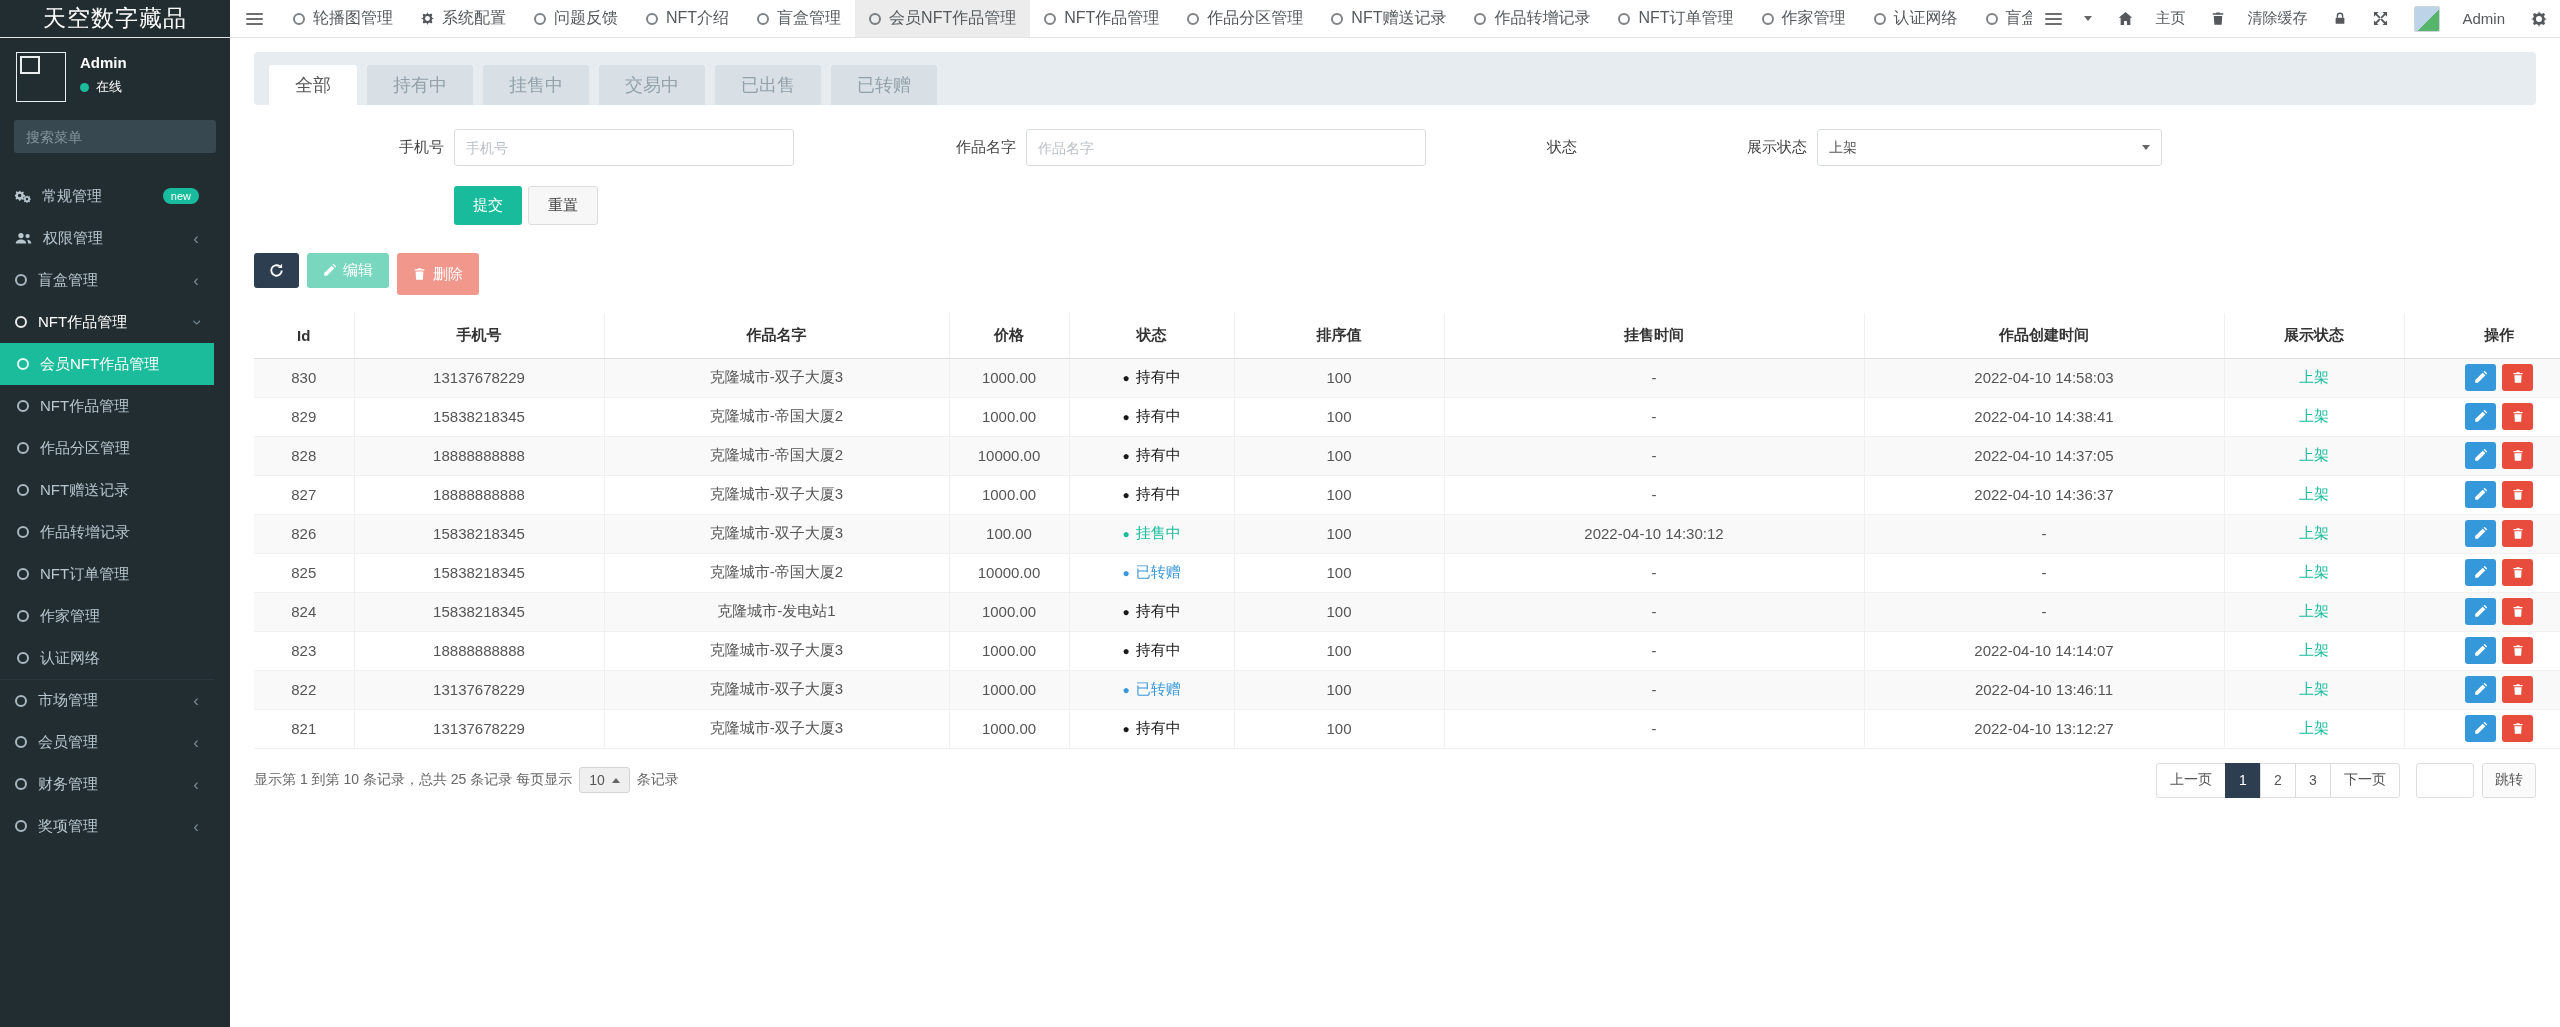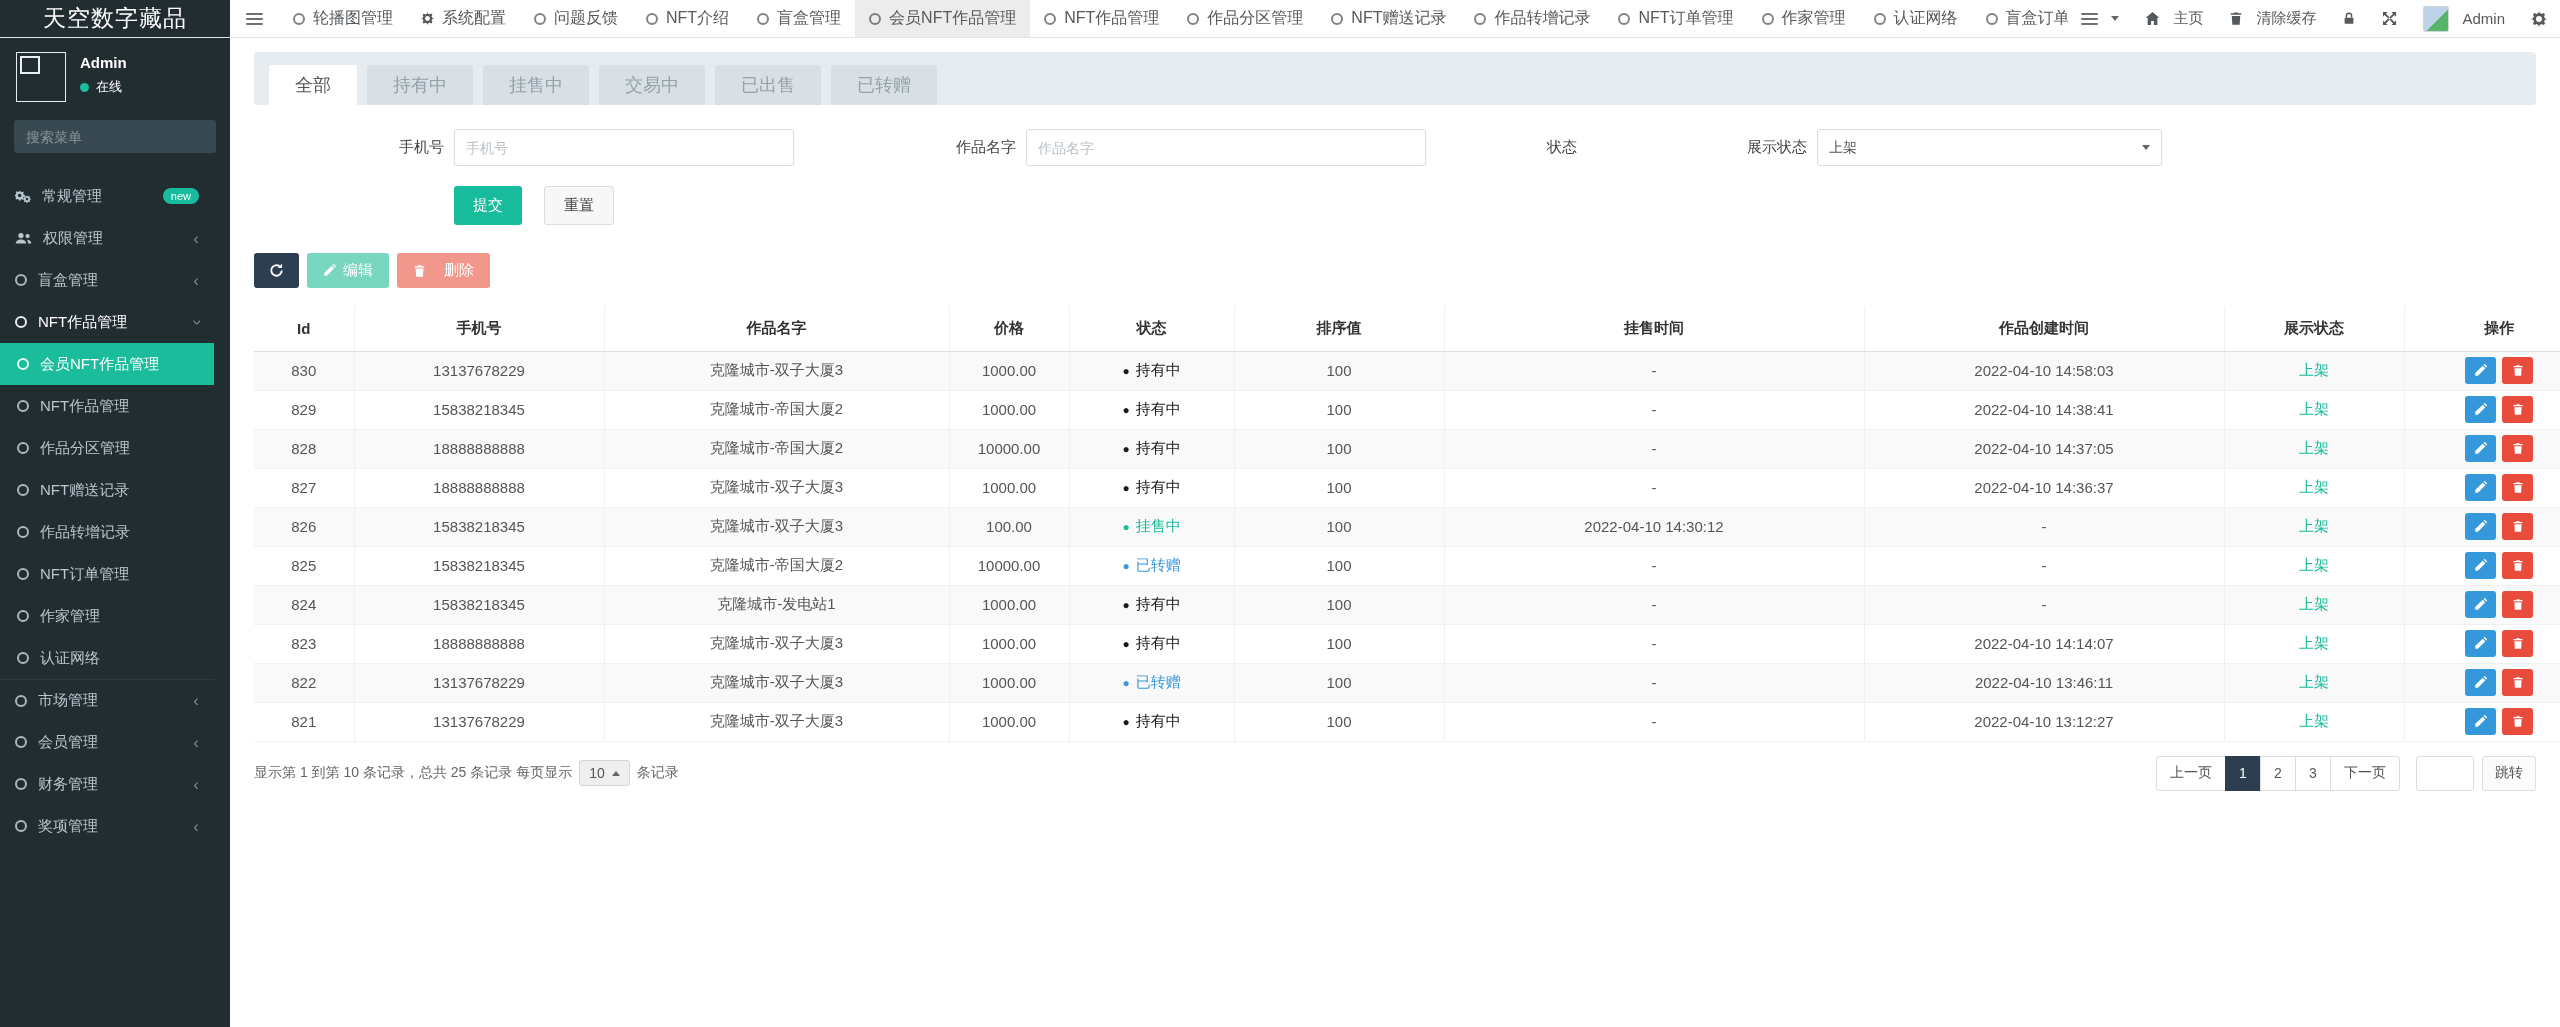--- a/index.html
+++ b/index.html
@@ -15,21 +15,21 @@
            display:flex; align-items:center; justify-content:center; letter-spacing:1px; }
   .nav-toggle { display:flex; align-items:center; padding:0 16px; cursor:pointer; }
   .bars { display:inline-flex; flex-direction:column; gap:3px; }
   .bars i { width:17px; height:2px; background:#6f6f6f; border-radius:1px; }
   .nav-items { display:flex; align-items:stretch; flex:1 1 auto; overflow:hidden; }
   .nav-item { display:flex; align-items:center; gap:8px; padding:0 14px; font-size:16px; color:#55595c;
               cursor:pointer; white-space:nowrap; }
   .nav-item.active { background:#ececec; }
   .ring { width:12px; height:12px; border:2px solid currentColor; border-radius:50%; opacity:.75; flex:0 0 auto; }
   .navbar-right { display:flex; align-items:stretch; margin-left:auto; }
-  .nav-icon-item { display:flex; align-items:center; gap:13px; padding:0 13px; font-size:15px; color:#55595c; cursor:pointer; white-space:nowrap; }
+  .nav-icon-item { display:flex; align-items:center; gap:22px; padding:0 13px; font-size:15px; color:#55595c; cursor:pointer; white-space:nowrap; }
   .caret-down { width:0; height:0; border-left:4px solid transparent; border-right:4px solid transparent; border-top:5px solid #666; }
   .avatar-mini { width:26px; height:26px; border:1px solid #cfd6da; border-radius:2px;
                  background:linear-gradient(135deg,#bcd3e8 0 55%,#57b56b 55% 100%); }
   svg.ico { display:block; }
   
   .layout { display:flex; height:989px; }
   .sidebar { width:230px; flex:0 0 230px; background:#222d32; color:#b8c7ce; display:flex; flex-direction:column; }
   .user-panel { display:flex; gap:14px; padding:14px 16px 8px 16px; align-items:flex-start; }
   .broken-avatar { width:50px; height:50px; border:1px solid #e9eef1; position:relative; flex:0 0 auto; background:#222d32; }
   .broken-avatar::before { content:""; position:absolute; left:3px; top:3px; width:16px; height:14px; border:2px solid #e9eef1; }
@@ -58,29 +58,29 @@
   .tab { padding:8px 26px; font-size:18px; border-radius:3px 3px 0 0; margin-right:10px;
          background:#d8e0e6; color:#93a1a9; cursor:pointer; white-space:nowrap; }
   .tab.active { background:#ffffff; color:#555; }
   
   .filter-row { display:flex; align-items:center; margin-top:24px; font-size:15px; color:#444; }
   .f-label { text-align:right; white-space:nowrap; }
   .f-input { height:37px; border:1px solid #d9dde0; border-radius:3px; padding:0 11px; font-size:14px; color:#555; outline:none; }
   .f-input::placeholder { color:#b9bfc4; }
   .f-select { height:37px; border:1px solid #d9dde0; border-radius:3px; padding:0 11px; font-size:14px; color:#555;
               display:flex; align-items:center; justify-content:space-between; cursor:pointer; background:#fff; }
-  .form-buttons { margin:20px 0 0 200px; display:flex; gap:22px; }
+  .form-buttons { margin:20px 0 0 200px; display:flex; gap:6px; }
   .btn { border:none; border-radius:3px; font-size:15px; cursor:pointer; font-family:inherit; }
   .btn-submit { background:#18bc9c; color:#fff; padding:9px 19px; }
   .btn-reset { background:#f7f7f7; color:#444; border:1px solid #ddd; padding:9px 19px; }
   
   .toolbar { margin-top:28px; display:flex; gap:8px; }
   .btn-refresh { background:#2c3e50; width:45px; height:35px; display:flex; align-items:center; justify-content:center; }
   .btn-edit-top { background:#79d6bf; color:#fff; height:35px; padding:0 16px; display:flex; align-items:center; gap:7px; }
-  .btn-del-top { background:#f2978c; color:#fff; height:35px; padding:0 16px; display:flex; align-items:center; gap:18px; }
+  .btn-del-top { background:#f2978c; color:#fff; height:42px; padding:0 16px; display:flex; align-items:center; gap:7px; }
   
   table.grid { width:100%; border-collapse:collapse; margin-top:18px; font-size:15px; table-layout:fixed; }
   .grid th { font-weight:bold; color:#333; height:45px; border-bottom:1px solid #ddd; border-left:1px solid #f1f1f1; border-right:1px solid #f1f1f1; text-align:center; }
   .grid th:first-child, .grid td:first-child { border-left:none; }
   .grid th:last-child, .grid td:last-child { border-right:none; }
   .grid td { height:39px; text-align:center; color:#555; border-bottom:1px solid #f1f1f1; border-left:1px solid #f1f1f1; border-right:1px solid #f1f1f1; white-space:nowrap; overflow:hidden; }
   .grid tbody tr:nth-child(odd) { background:#f9f9f9; }
   .status-flag { display:inline-flex; align-items:center; gap:6px; }
   .status-flag .sdot { font-size:12px; line-height:1; }
   .link-display { color:#18bc9c; cursor:pointer; }

